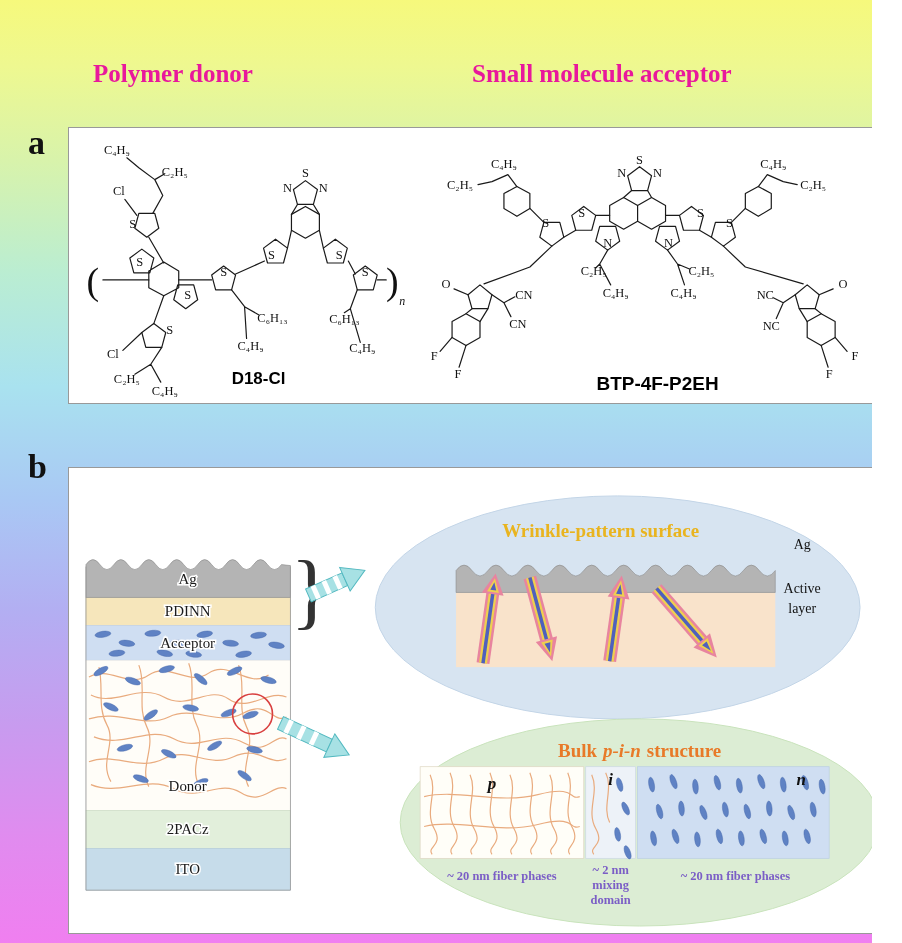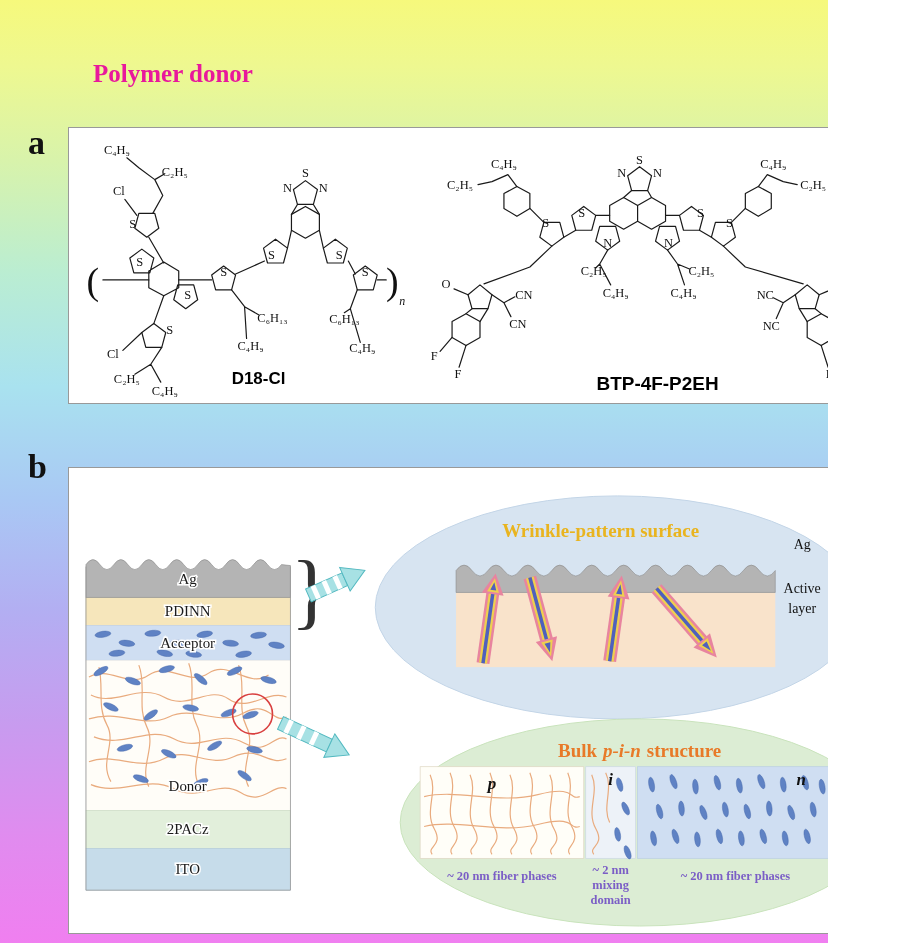--- a/index.html
+++ b/index.html
@@ -1,21 +1,21 @@
 <!DOCTYPE html>
 <html><head>
 <meta charset="utf-8">
 <style>
   html,body{margin:0;padding:0}
   .page{position:relative;width:828px;height:943px;overflow:hidden;
     font-family:"Liberation Serif","DejaVu Serif",serif;
     background:linear-gradient(to bottom,
       #f6f97c 0%, #eef890 7%, #d8f3ab 17%, #baedd2 29%,
       #a9e2ef 41%, #a9c8f4 53%, #b3aef2 65%, #c89bef 77%,
-      #e18bef 89%, #f07ff0 100%);}
+      #e18bef 89%, #f07ff0 100%);padding-left:44px;}
   .hdr{position:absolute;top:60px;font-weight:bold;font-size:25px;color:#e8189c;white-space:nowrap}
   #hdr-donor{left:93px}
   #hdr-acceptor{left:472px}
   .panel-letter{position:absolute;left:28px;font-weight:bold;font-size:34px;color:#111;line-height:1}
   #letter-a{top:126px}
   #letter-b{top:450px}
   .panel{position:absolute;left:68px;width:820px;background:#ffffff;border:1px solid #999;box-sizing:border-box}
   #panel-a{top:127px;height:277px}
   #panel-b{top:467px;height:467px}
   svg{display:block}
@@ -32,20 +32,21 @@
   .phase-label{font-size:17px;font-style:italic;font-weight:bold;fill:#111}
   .ell-title{font-size:19px;font-weight:bold}
   .small-label{font-size:14px;fill:#111}
 </style>
 </head>
 <body>
 
 <div class="page">
 
   <div class="hdr" id="hdr-donor">Polymer donor</div>
+  <div class="hdr" id="hdr-acceptor">Small molecule acceptor</div>
 
   <div class="panel-letter" id="letter-a">a</div>
   <div class="panel-letter" id="letter-b">b</div>
 
   <div class="panel" id="panel-a">
     <svg width="818" height="275" viewBox="0 0 820 277" preserveAspectRatio="none">
 
       <g>
         <path class="ring" d="
           M95,135 L80,144 L80,161 L95,169 L110,161 L110,144 Z

